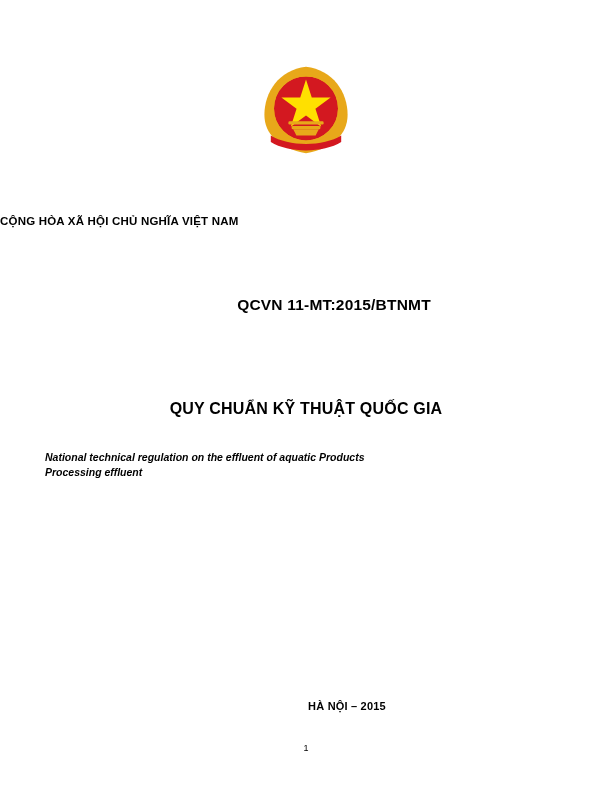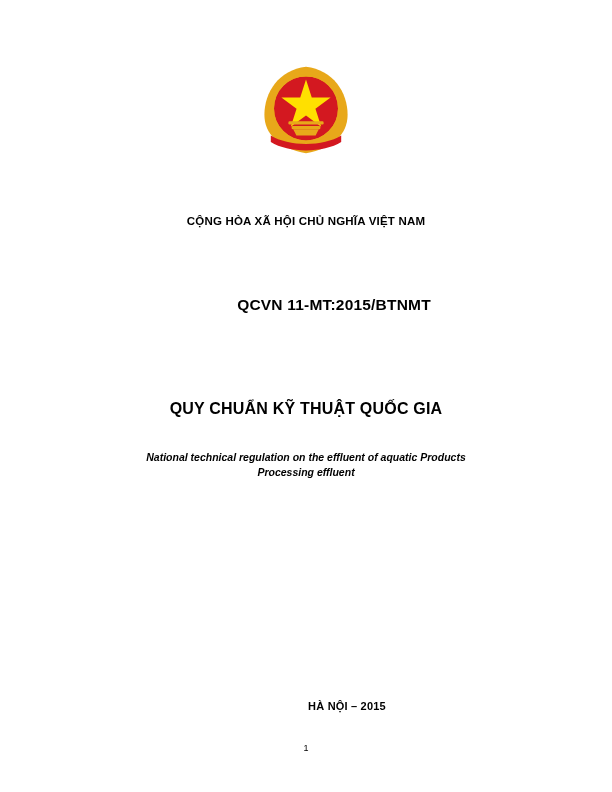--- a/index.html
+++ b/index.html
@@ -33,21 +33,20 @@
     height: 96px;
   }
   .emblem svg { display: block; }
 
   
   .country-line {
     position: absolute;
     top: 215px;
     left: 0;
     width: 100%;
-    text-align: center;
     font-size: 11.5px;
     font-weight: bold;
     letter-spacing: 0.2px;
   }
   .code-line {
     position: absolute;
     top: 296px;
     left: 0;
     width: 100%;
     text-align: center;
@@ -67,22 +66,21 @@
     font-size: 16px;
     font-weight: bold;
     line-height: 26px;
     letter-spacing: 0.2px;
   }
   .subtitle-block {
     position: absolute;
     top: 450px;
     left: 0;
     width: 100%;
-    text-align: center;
-    padding: 0 108px;
+    padding: 0 45px;
     box-sizing: border-box;
   }
   .subtitle-line {
     font-size: 10.5px;
     font-style: italic;
     font-weight: bold;
     line-height: 15px;
   }
   .place-year {
     position: absolute;

